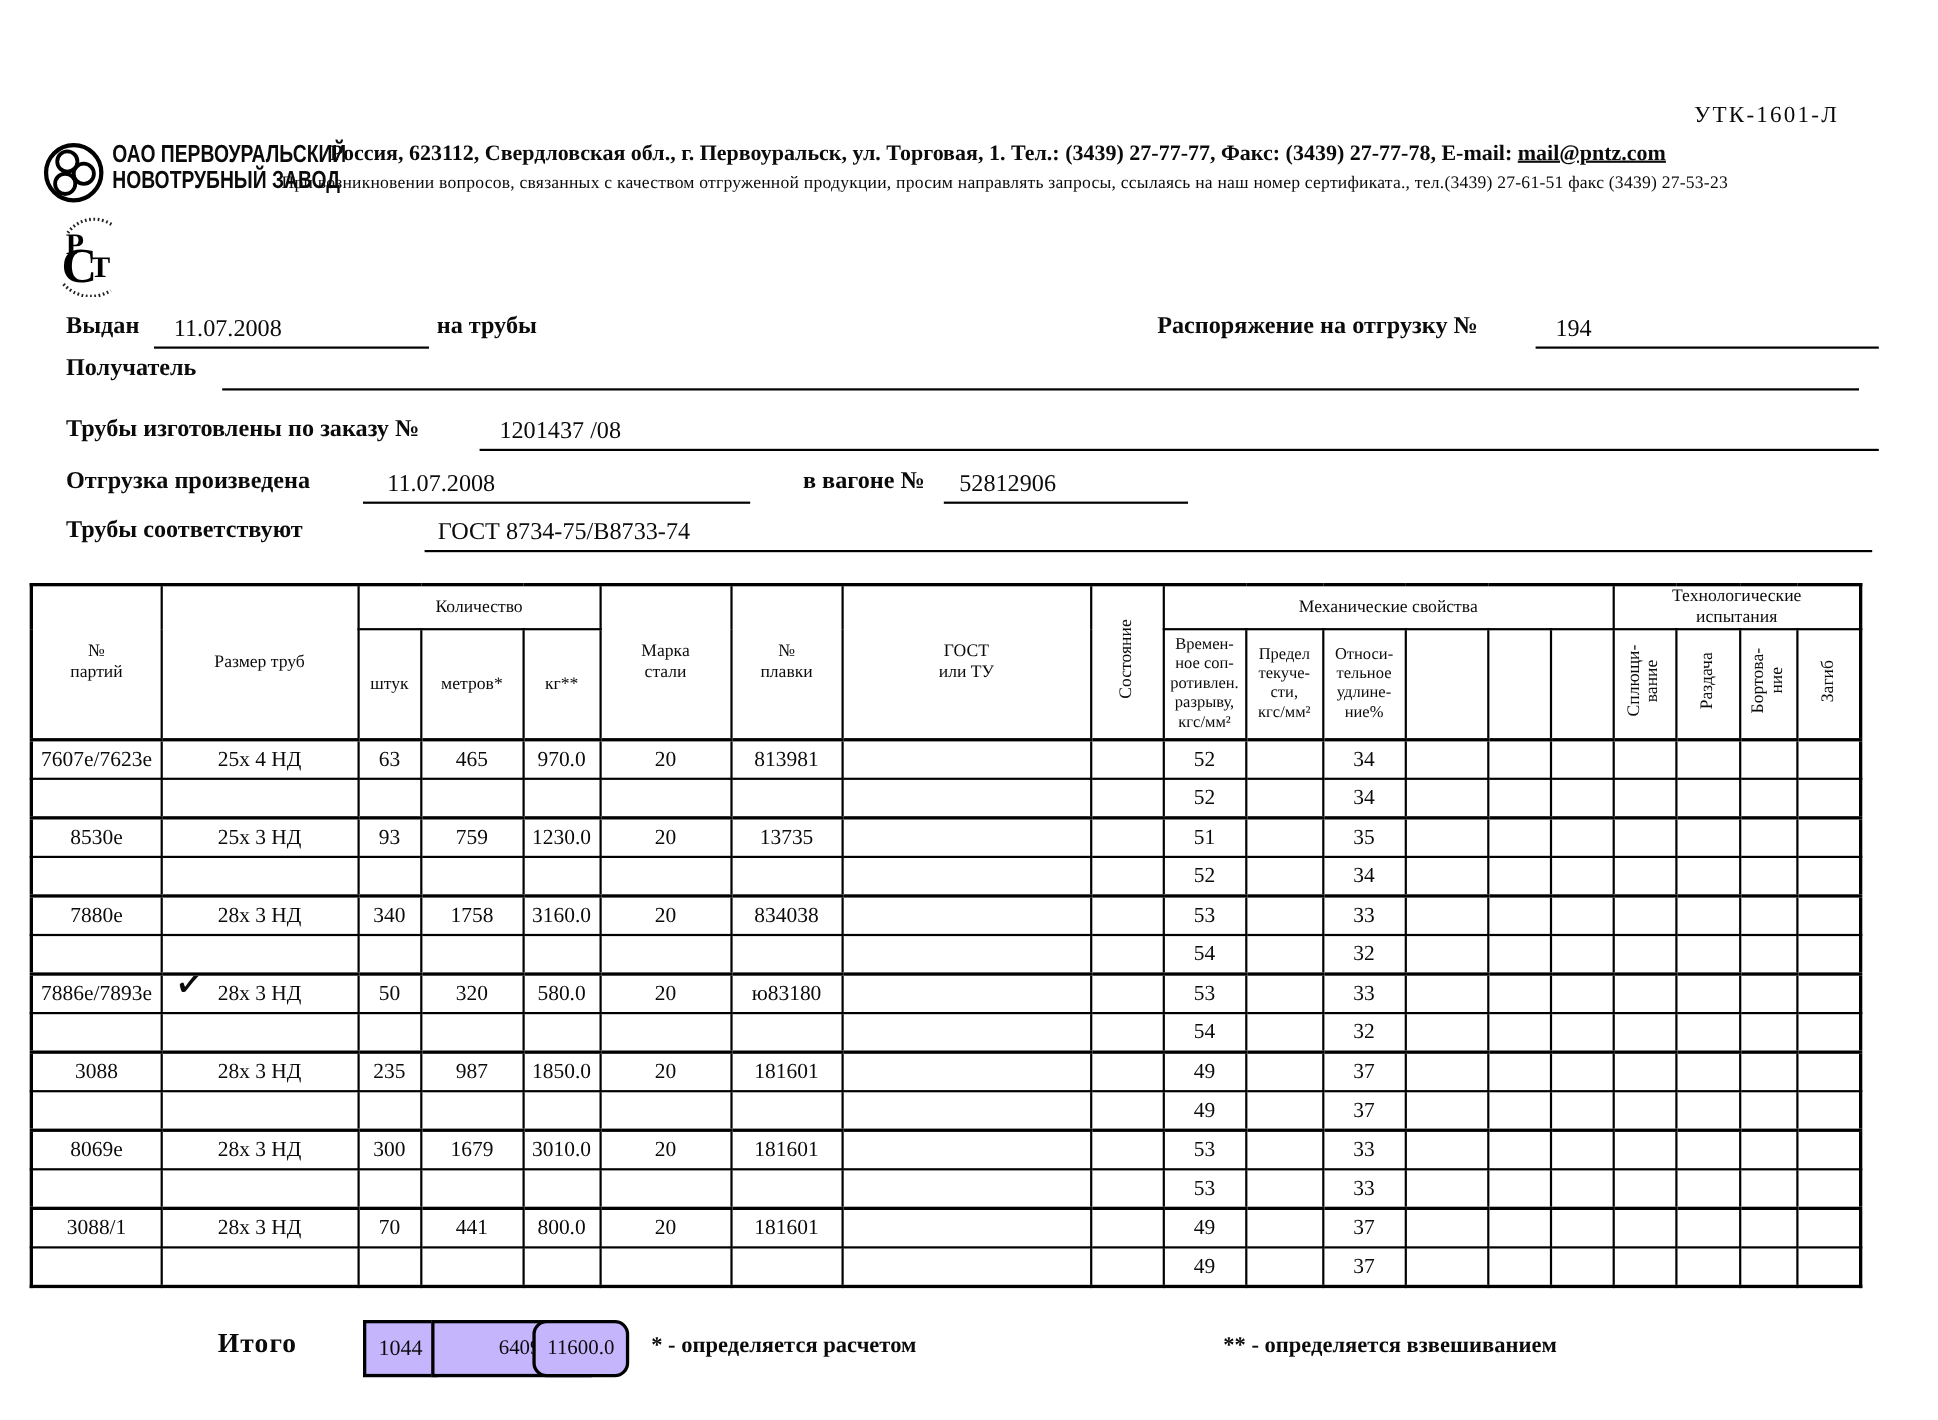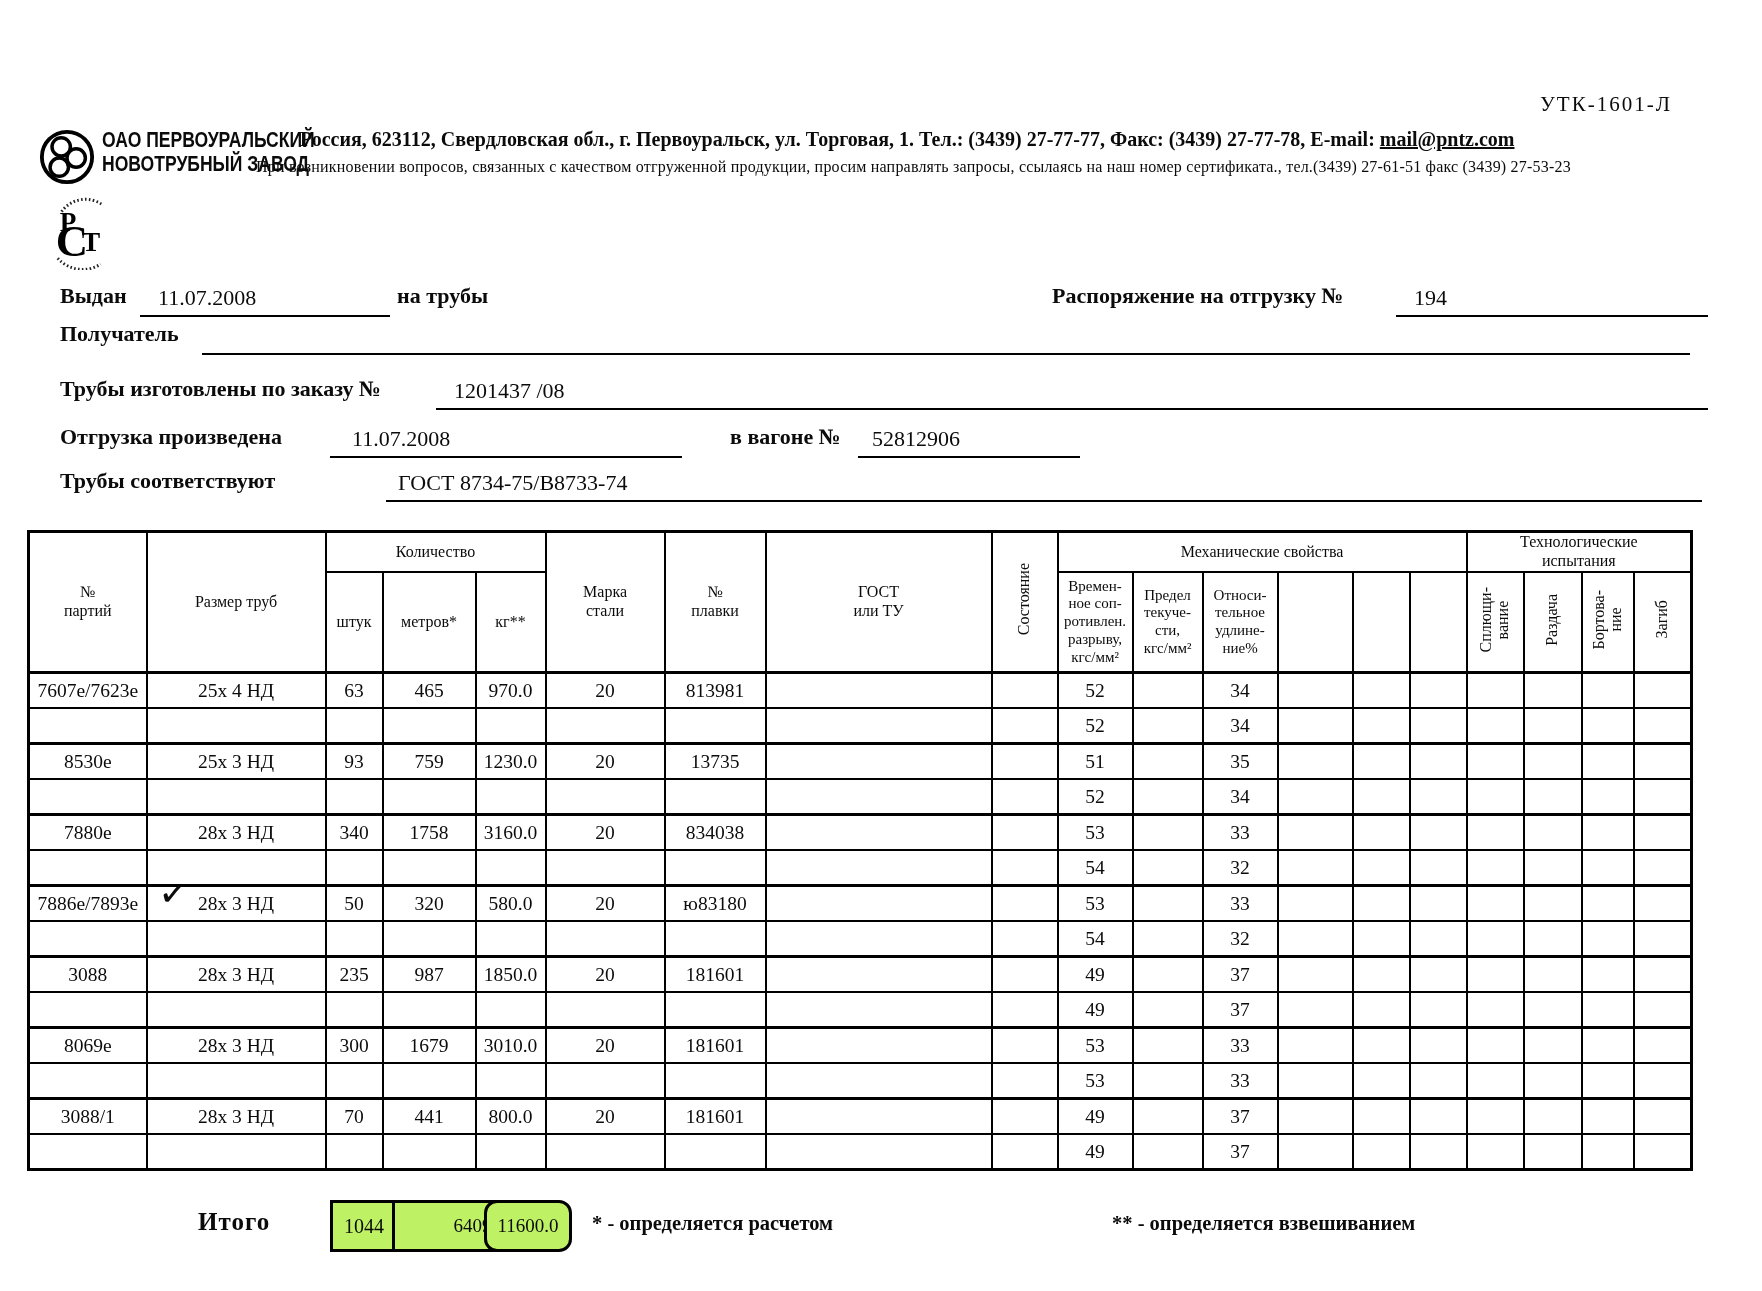--- a/index.html
+++ b/index.html
@@ -44,21 +44,21 @@
   #cert-table thead{border-bottom:3px solid #000;}
   #cert-table tbody td{height:33px;font-size:19.5px;position:relative;white-space:nowrap;}
   #cert-table tbody tr.g td{border-top:3px solid #000;}
   .vert{writing-mode:vertical-rl;transform:rotate(180deg);white-space:pre-line;
         display:inline-block;max-height:96px;line-height:1.05;}
   .check{position:absolute;left:10px;top:-16px;font-size:38px;font-weight:bold;
          transform:rotate(4deg);font-family:"DejaVu Sans",sans-serif;}
 
   
   .tbox{position:absolute;top:1200px;height:46px;border:3px solid #000;display:flex;
-        align-items:center;justify-content:center;font-size:20px;background:#bef264;}
+        align-items:center;justify-content:center;font-size:20px;background:#c4b5fd;}
   #total-label{left:198px;top:1208px;font-weight:bold;font-size:25px;letter-spacing:1px;}
   .footnote{position:absolute;top:1212px;font-weight:bold;font-size:20.5px;white-space:nowrap;}
   #footnote-calc{left:592px;}
   #footnote-weigh{left:1112px;}
 </style>
 </head>
 <body>
 
 <div id="page">
 

